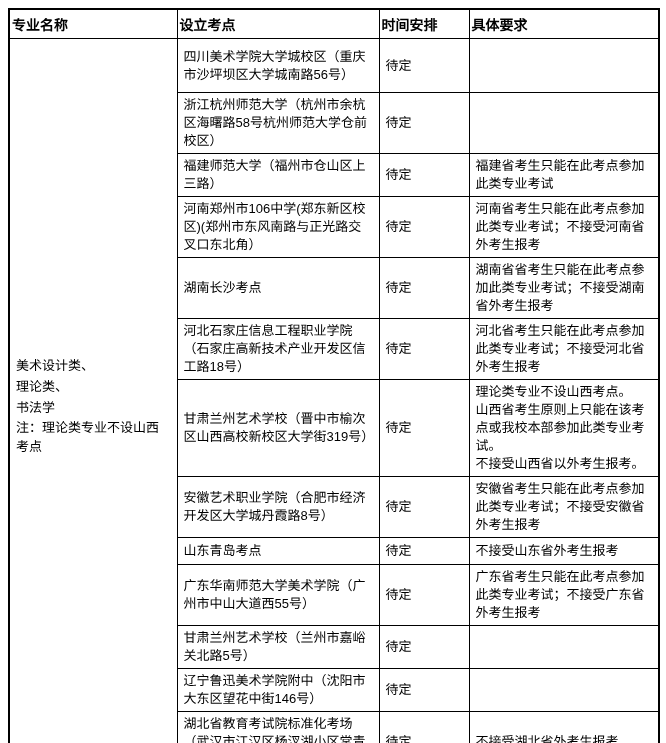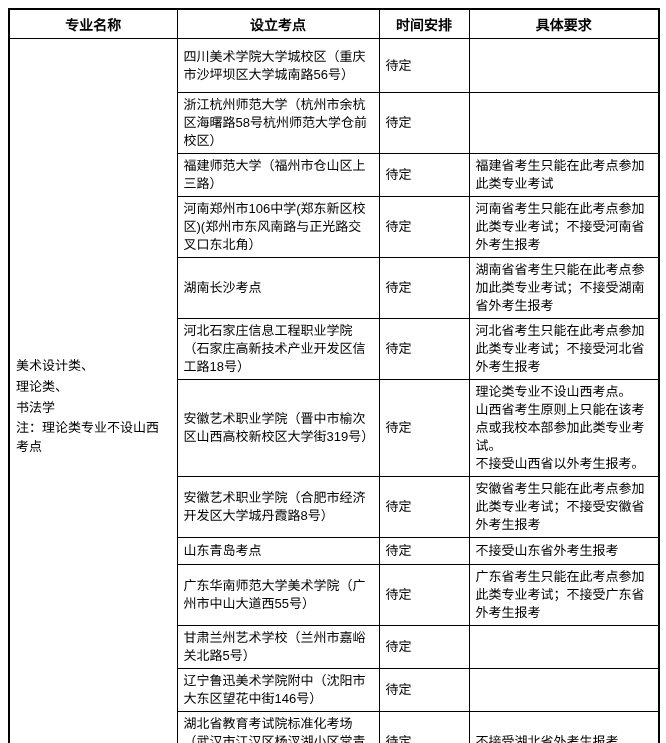--- a/index.html
+++ b/index.html
@@ -25,21 +25,21 @@
   table.exam-table th,
   table.exam-table td {
     border: 1px solid #000000;
     vertical-align: middle;
     overflow: hidden;
     word-break: break-all;
   }
   table.exam-table th {
     font-size: 14px;
     font-weight: bold;
-    text-align: center;
+    text-align: left;
     padding: 4px 2px;
     height: 20px;
   }
   table.exam-table td {
     font-size: 13px;
     line-height: 18px;
     padding: 3px 6px;
     text-align: left;
   }
   td.major-cell {
@@ -124,21 +124,21 @@
         <td class="venue-cell">湖南长沙考点</td>
         <td class="time-cell">待定</td>
         <td class="req-cell">湖南省省考生只能在此考点参加此类专业考试；不接受湖南省外考生报考</td>
       </tr>
       <tr>
         <td class="venue-cell">河北石家庄信息工程职业学院（石家庄高新技术产业开发区信工路18号）</td>
         <td class="time-cell">待定</td>
         <td class="req-cell">河北省考生只能在此考点参加此类专业考试；不接受河北省外考生报考</td>
       </tr>
       <tr>
-        <td class="venue-cell">安徽艺术职业学院（晋中市榆次区山西高校新校区大学街319号）</td>
+        <td class="venue-cell">甘肃兰州艺术学校（晋中市榆次区山西高校新校区大学街319号）</td>
         <td class="time-cell">待定</td>
         <td class="req-cell">理论类专业不设山西考点。
 山西省考生原则上只能在该考点或我校本部参加此类专业考试。
 不接受山西省以外考生报考。</td>
       </tr>
       <tr>
         <td class="venue-cell">安徽艺术职业学院（合肥市经济开发区大学城丹霞路8号）</td>
         <td class="time-cell">待定</td>
         <td class="req-cell">安徽省考生只能在此考点参加此类专业考试；不接受安徽省外考生报考</td>
       </tr>

